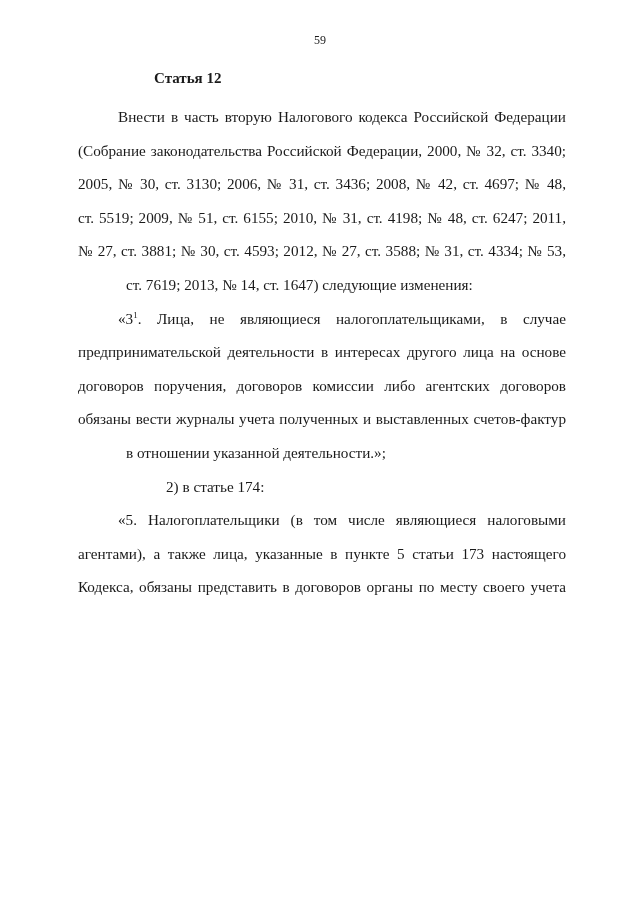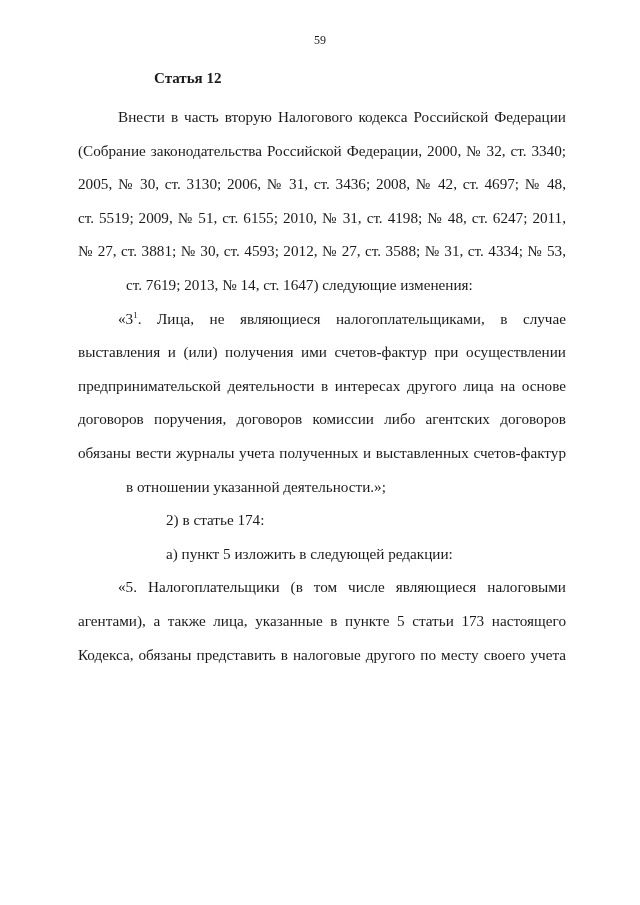--- a/index.html
+++ b/index.html
@@ -28,33 +28,29 @@
     <span class="line">(Собрание законодательства Российской Федерации, 2000, № 32, ст. 3340;</span>
     <span class="line">2005, № 30, ст. 3130; 2006, № 31, ст. 3436; 2008, № 42, ст. 4697; № 48,</span>
     <span class="line">ст. 5519; 2009, № 51, ст. 6155; 2010, № 31, ст. 4198; № 48, ст. 6247; 2011,</span>
     <span class="line">№ 27, ст. 3881; № 30, ст. 4593; 2012, № 27, ст. 3588; № 31, ст. 4334; № 53,</span>
     <span class="line last">ст. 7619; 2013, № 14, ст. 1647) следующие изменения:</span>
   </div>
 
 
   <div>
     <span class="line first"><span>«3</span><sup>1</sup><span>.  Лица,  не  являющиеся  налогоплательщиками,  в  случае</span></span>
-    <span class="line">выставления и (или) получения ими счетов-фактур при осуществлении</span>
     <span class="line">предпринимательской деятельности в интересах другого лица на основе</span>
     <span class="line">договоров поручения, договоров комиссии либо агентских договоров</span>
     <span class="line">обязаны вести журналы учета полученных и выставленных счетов-фактур</span>
     <span class="line last">в отношении указанной деятельности.»;</span>
   </div>
 
   <div>
     <span class="line first last">2) в статье 174:</span>
   </div>
 
-  <div>
-    <span class="line first last">а) пункт 5 изложить в следующей редакции:</span>
-  </div>
 
   <div>
     <span class="line first">«5. Налогоплательщики (в том числе являющиеся налоговыми</span>
     <span class="line">агентами), а также лица, указанные в пункте 5 статьи 173 настоящего</span>
-    <span class="line">Кодекса, обязаны представить в налоговые другого по месту своего учета</span>
+    <span class="line">Кодекса, обязаны представить в договоров органы по месту своего учета</span>
   </div>
 </div>
 
 </body></html>

